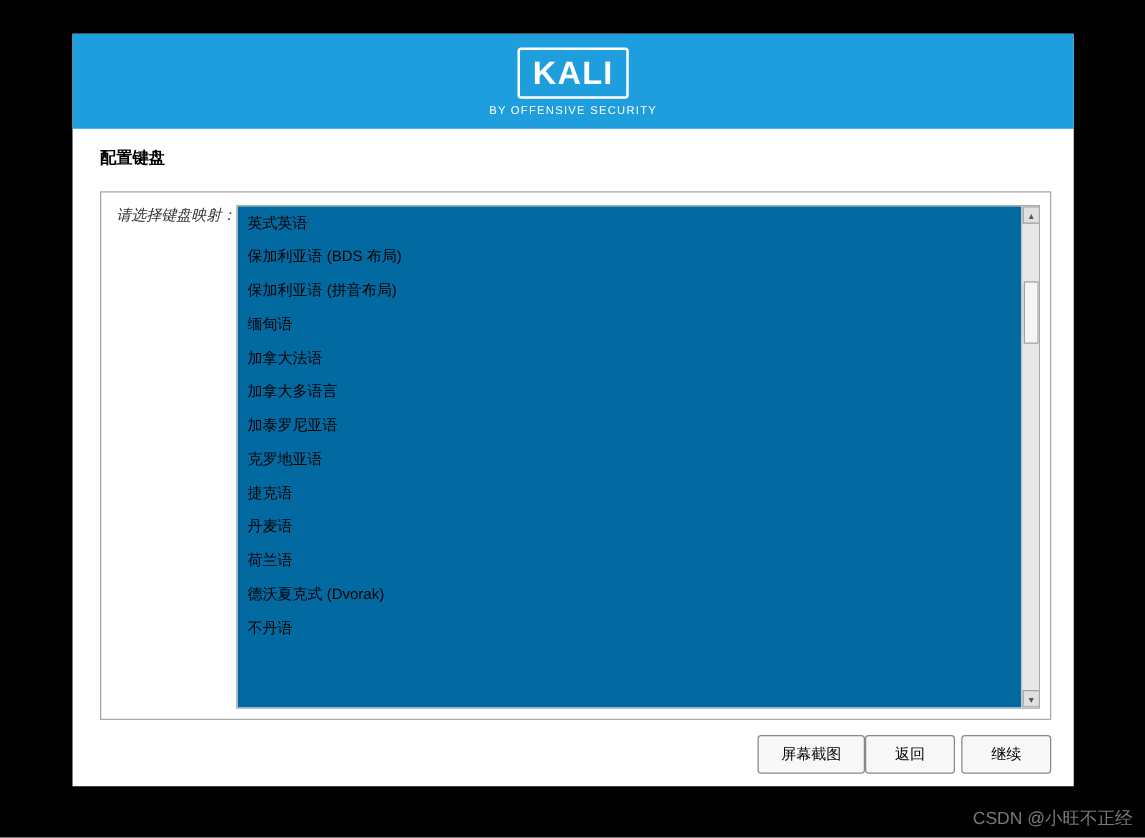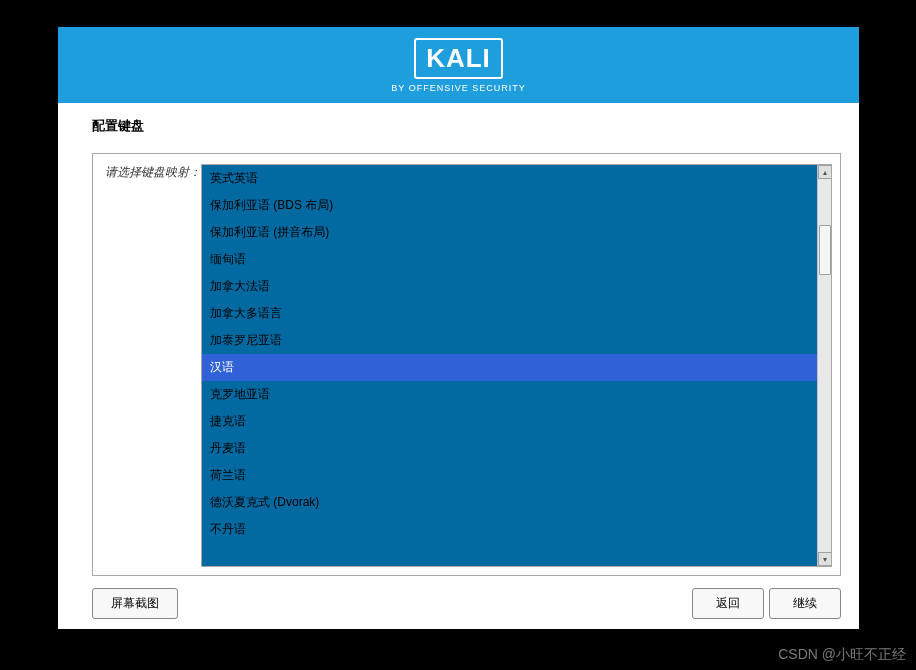--- a/index.html
+++ b/index.html
@@ -48,21 +48,21 @@
       letter-spacing: 1px;
     }
     .logo-subtitle {
       color: #fff;
       font-size: 9px;
       letter-spacing: 1px;
       margin-top: 2px;
     }
     .content-area {
       flex: 1;
-      padding: 14px 18px 10px 34px;
+      padding: 14px 18px 10px 22px;
       display: flex;
       flex-direction: column;
     }
     .page-title {
       font-size: 13px;
       font-weight: 700;
       color: #000;
       margin-bottom: 18px;
     }
     .config-panel {
@@ -126,21 +126,21 @@
       left: 1px;
       top: 60px;
       width: 12px;
       height: 50px;
       background: #f5f5f5;
       border: 1px solid #a0a0a0;
       border-radius: 1px;
     }
     .button-row {
       display: flex;
-      justify-content: space-between;
+      justify-content: flex-end;
       padding: 0;
     }
     .btn {
       border: 1px solid #888;
       border-radius: 3px;
       background: #f8f8f8;
       padding: 6px 18px;
       font-size: 12px;
       cursor: pointer;
       min-width: 72px;
@@ -178,21 +178,20 @@
 
       <div class="listbox-wrapper">
         <div class="listbox" id="keyboard-listbox">
             <div class="listbox-item">英式英语</div>
             <div class="listbox-item">保加利亚语 (BDS 布局)</div>
             <div class="listbox-item">保加利亚语 (拼音布局)</div>
             <div class="listbox-item">缅甸语</div>
             <div class="listbox-item">加拿大法语</div>
             <div class="listbox-item">加拿大多语言</div>
             <div class="listbox-item">加泰罗尼亚语</div>
-            <div class="listbox-item selected">汉语</div>
             <div class="listbox-item">克罗地亚语</div>
             <div class="listbox-item">捷克语</div>
             <div class="listbox-item">丹麦语</div>
             <div class="listbox-item">荷兰语</div>
             <div class="listbox-item">德沃夏克式 (Dvorak)</div>
             <div class="listbox-item">不丹语</div>
           </div>
         <div class="scrollbar-track">
           <div class="scrollbar-btn-up">▴</div>
           <div class="scrollbar-thumb"></div>

